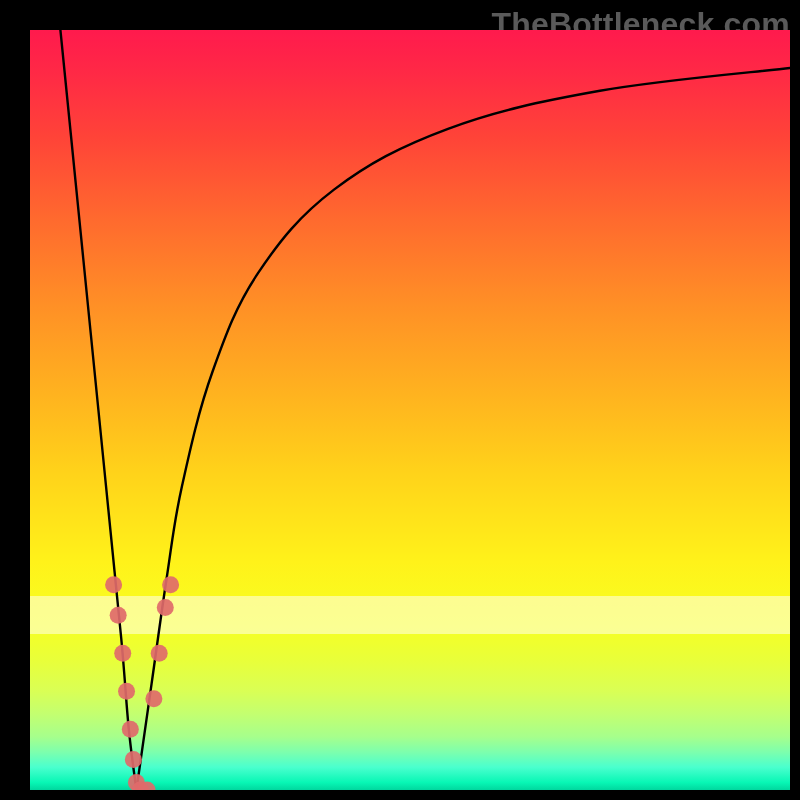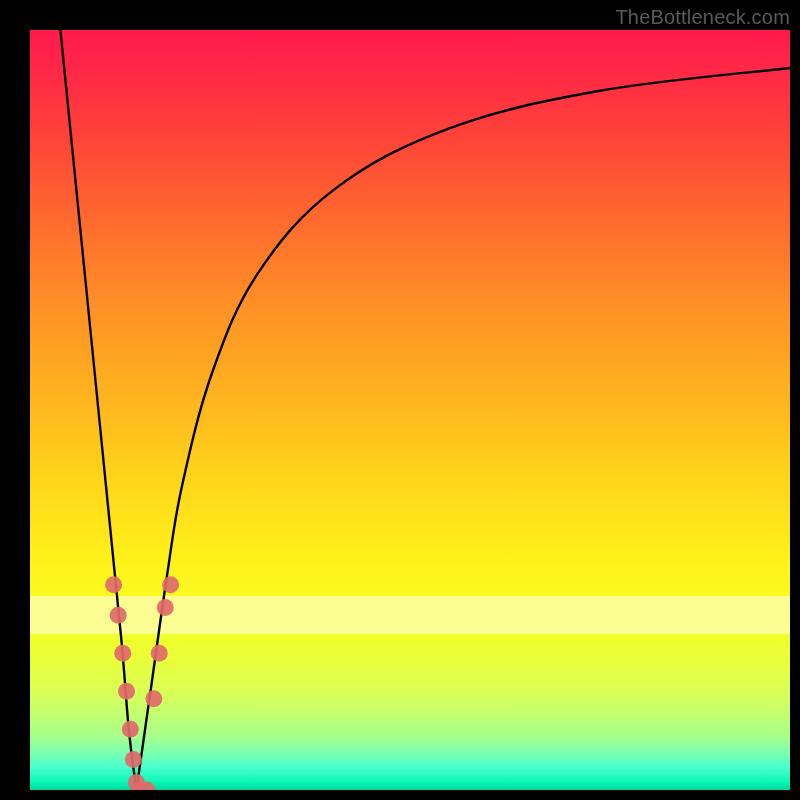--- a/index.html
+++ b/index.html
@@ -58,22 +58,22 @@
     left: 0;
     top: 0;
     width: 100%;
     height: 100%;
   }
   .watermark {
     position: absolute;
     top: 6px;
     right: 10px;
     color: #5a5a5a;
-    font-size: 20px;
-    font-weight: 400;
+    font-size: 32px;
+    font-weight: 700;
     letter-spacing: 0.2px;
     user-select: none;
   }
 </style>
 </head>
 <body>
 
 <div class="frame">
   <div class="watermark">TheBottleneck.com</div>
 

